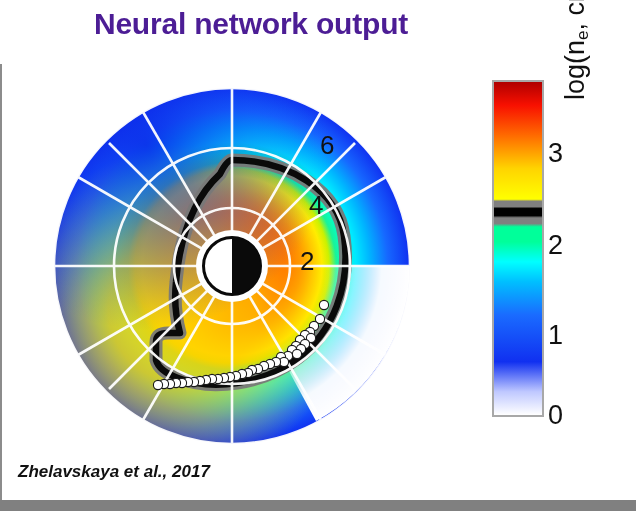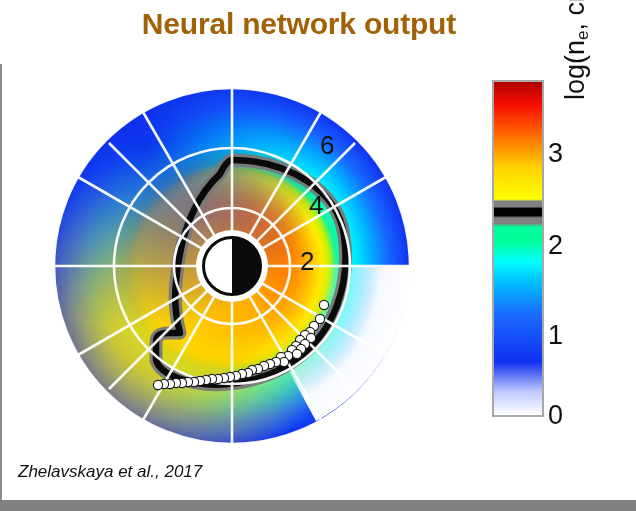--- a/index.html
+++ b/index.html
@@ -5,25 +5,25 @@
   html,body{margin:0;padding:0;background:#ffffff;}
   body{width:636px;height:511px;position:relative;overflow:hidden;
        font-family:"Liberation Sans","DejaVu Sans",sans-serif;}
 
   #slide{position:absolute;left:0;top:0;width:636px;height:511px;background:#fff;}
 
   
   .frame-left{position:absolute;left:0;top:64px;width:2px;height:437px;background:#8c8c8c;}
   .frame-bottom{position:absolute;left:0;top:500px;width:636px;height:11px;background:#808080;}
 
-  .title{position:absolute;left:46px;top:7px;width:410px;text-align:right;
-         font-size:30px;font-weight:bold;color:#a16207;letter-spacing:-0.2px;
+  .title{position:absolute;left:46px;top:7px;width:410px;text-align:center;
+         font-size:30px;font-weight:bold;color:#4c1d95;letter-spacing:-0.2px;
          white-space:nowrap;}
 
-  .citation{position:absolute;left:18px;top:462px;font-size:17px;font-weight:normal;
+  .citation{position:absolute;left:18px;top:462px;font-size:17px;font-weight:bold;
             font-style:italic;color:#111;white-space:nowrap;}
 
   
   #polar{position:absolute;left:52px;top:86px;width:360px;height:360px;}
   #polarSvg{display:block;width:360px;height:360px;overflow:visible;}
 
   .tick-lbl{position:absolute;font-size:26px;color:#111;font-weight:400;
             line-height:1;white-space:nowrap;}
   .tick-6{left:268px;top:46px;}
   .tick-4{left:257px;top:106px;}

